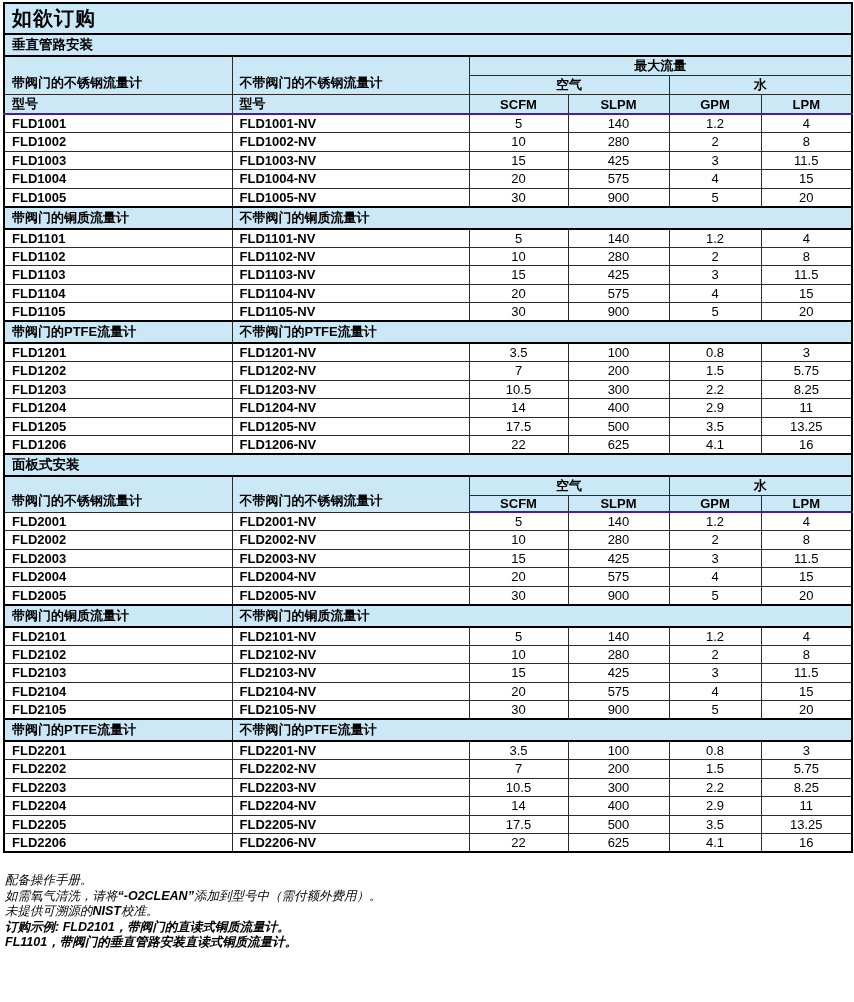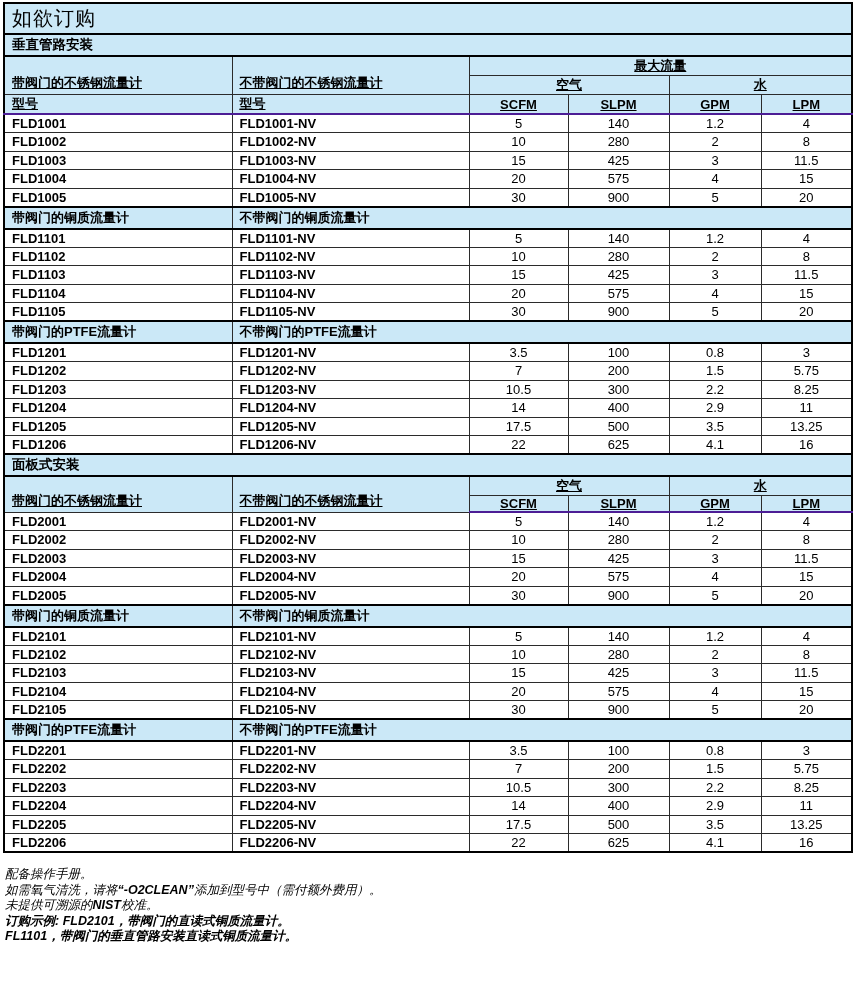--- a/index.html
+++ b/index.html
@@ -22,40 +22,40 @@
     padding:0 4px;
     vertical-align:middle;
     white-space:nowrap;
     overflow:hidden;
     font-size:13px;
   }
 
   
   .title-cell {
     background:var(--band);
-    font-weight:normal;
+    font-weight:bold;
     font-size:20px;
     height:27px;
     padding:1px 7px;
     letter-spacing:1px;
     border-bottom:2px solid #000;
   }
   
   .sub-cell {
     background:var(--band);
     font-weight:bold;
     font-size:13.5px;
     height:19px;
     padding:1px 7px;
     border-top:2px solid #000;
     border-bottom:2px solid #000;
     margin-top:12px;
   }
   
-  .r-head td { background:var(--band); height:14px;text-decoration:underline; }
+  .r-head td { background:var(--band); height:14px; }
   .group-head {
     font-weight:bold;
     text-align:left;
     vertical-align:bottom;
     padding:2px 7px;
   }
   .center-head { font-weight:bold; text-align:center; }
   .model-head  { font-weight:bold; text-align:left; padding:0 7px; }
   .r-units td  { border-bottom:2px solid #4c1d95; }
 
@@ -70,21 +70,21 @@
     margin-top:47px;
   }
 
   
   .r-data td { height:18.5px; background:#fff; }
   .c-model { font-weight:bold; text-align:left; padding:0 7px; }
   .c-num   { text-align:center; }
 
   
   .footnotes {
-    padding:14px 3px 0 2px;
+    padding:20px 3px 0 2px;
     font-style:italic;
     font-size:12.5px;
     line-height:15.5px;
   }
   .fn-line { white-space:nowrap; }
   .fn-line .b { font-weight:bold; }
 </style>
 </head>
 <body style="--band: #cbe8f7;">
 

